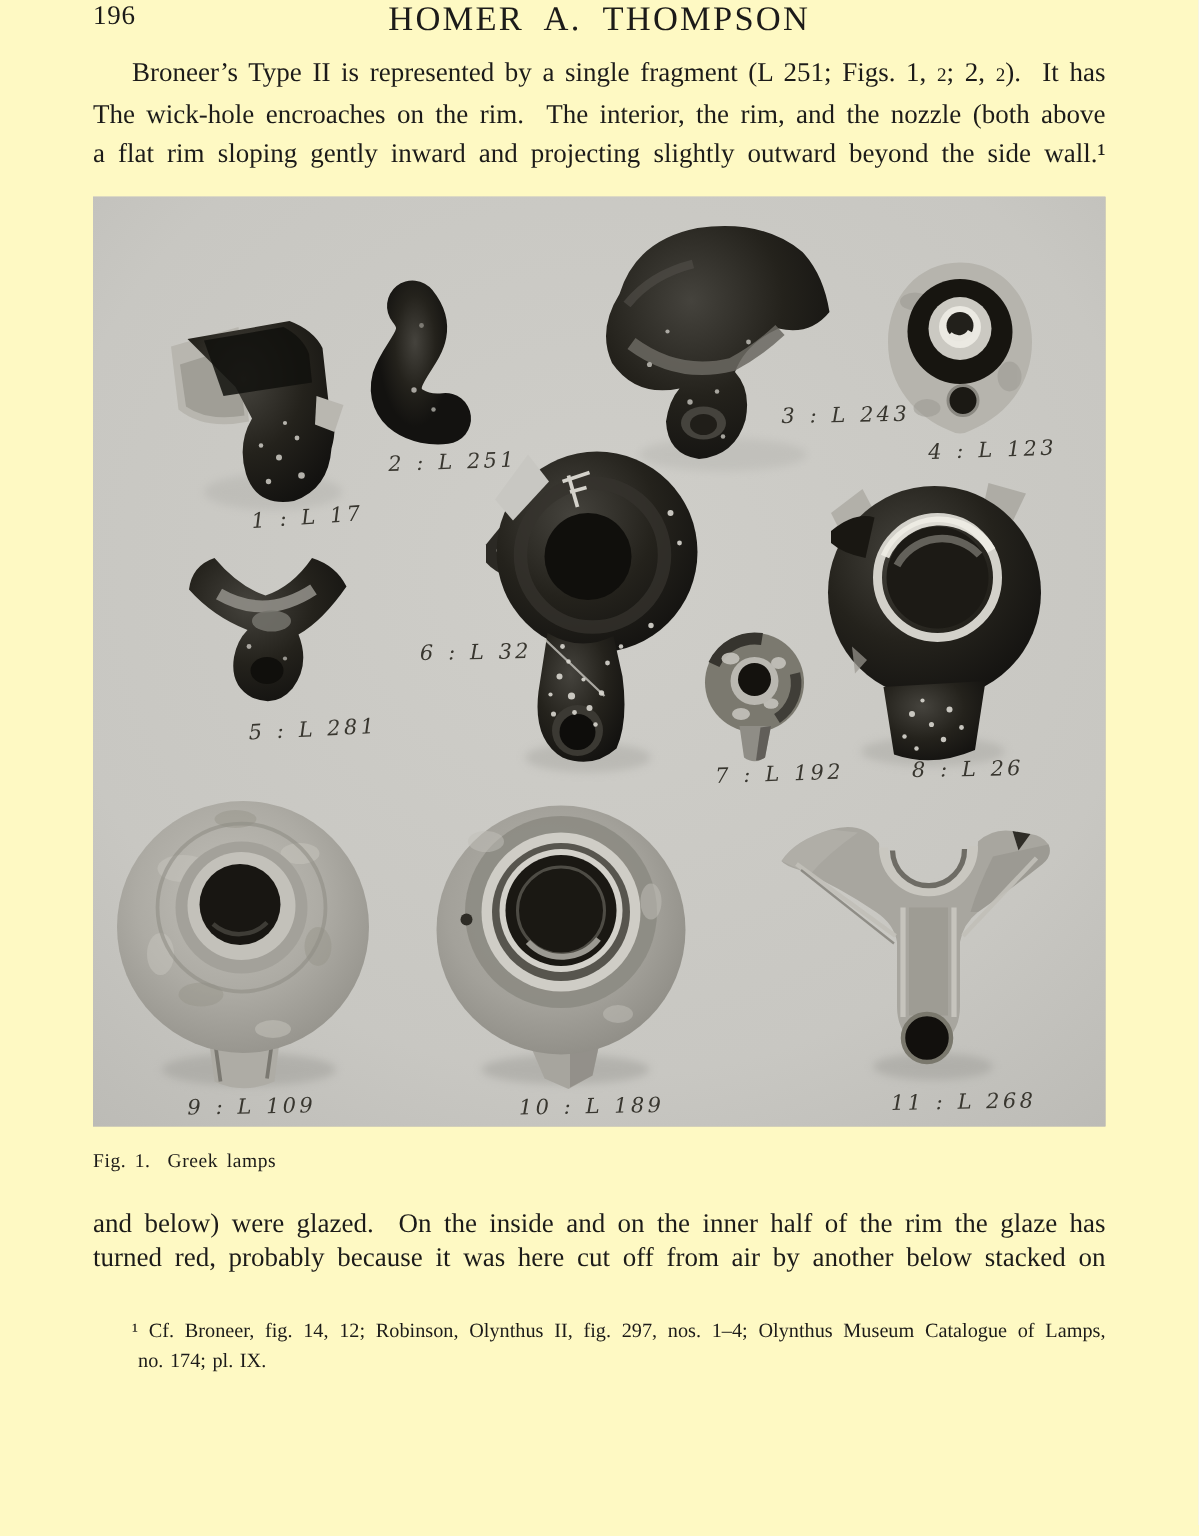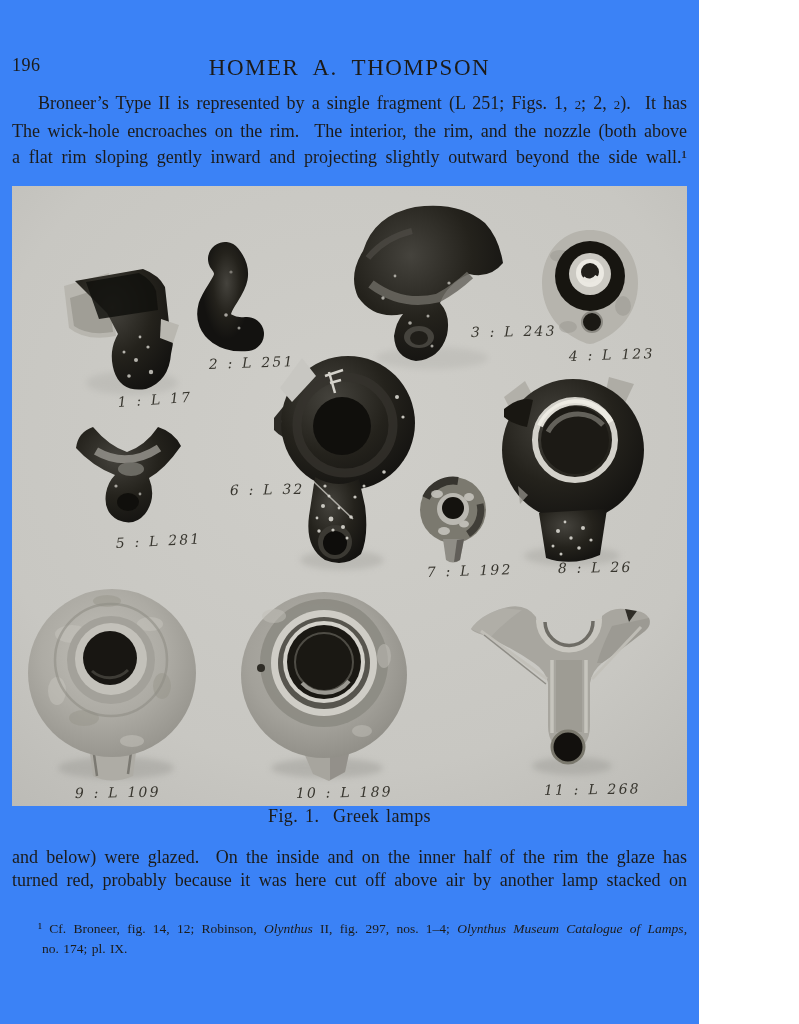--- a/index.html
+++ b/index.html
@@ -1,37 +1,37 @@
 <!DOCTYPE html>
 <html><head>
 <meta charset="utf-8">
 <style>
   html,body{margin:0;padding:0;background:#ffffff;}
   .page{
-    position:relative;width:699px;height:1024px;background:#3b82f6;
+    position:relative;width:799px;height:1024px;background:#fef9c3;
     font-family:"Liberation Serif","DejaVu Serif",serif;color:#1c1b19;
-    overflow:hidden;box-sizing:border-box;padding-top:55px;
+    overflow:hidden;box-sizing:border-box;
   }
   .content{position:relative;margin:0 auto;width:675px;}
   .page-head{position:relative;height:22px;}
   .page-number{position:absolute;left:0;top:0;font-size:18px;letter-spacing:.5px;}
   .running-head{text-align:center;font-size:23px;letter-spacing:1.5px;word-spacing:7px;}
   .body-para{margin-top:13px;font-size:18px;line-height:26px;word-spacing:1.5px;}
   .para-bottom{margin-top:20px;line-height:23px;}
   .tline{text-align:justify;text-align-last:justify;}
   .tline.indent{text-indent:26px;}
   .sm{font-size:71%;}
-  .i{font-style:italic;}
+  .i{}
   figure{margin:0;}
   .photo{
     margin-top:16px;width:675px;height:620px;background:#c9c8c3;
     border:0;box-shadow:inset 0 0 0 1px rgba(90,90,85,.18);
   }
   .photo svg{display:block;}
-  figcaption{text-align:center;font-size:18px;line-height:20px;letter-spacing:.4px;word-spacing:2px;}
+  figcaption{margin-top:13px;font-size:13px;line-height:20px;letter-spacing:.4px;word-spacing:2px;}
   .footnote{margin-top:27px;font-size:13.5px;line-height:20px;word-spacing:1px;}
   .footnote .tline:last-child{text-align-last:left;margin-left:30px;}
   .hand{
     font-family:"DejaVu Serif",serif;font-style:italic;font-size:14px;
     letter-spacing:2.2px;word-spacing:1px;
   }
 </style>
 </head>
 <body>
 
@@ -296,21 +296,21 @@
             <path fill="#2f2d27" d="M613 423 L617 436 L625 425 Z"></path>
           </g>
           <text class="hand" x="532" y="609" transform="rotate(-1 532 609)" fill="#38362f">11 : L 268</text>
         </svg>
       </div>
       <figcaption>Fig. 1.&nbsp; Greek lamps</figcaption>
     </figure>
 
     <div class="body-para para-bottom">
         <div class="tline"><span>and below) were glazed.&nbsp; On the inside and on the inner half of the rim the glaze has</span></div>
-        <div class="tline"><span>turned red, probably because it was here cut off above air by another lamp stacked on</span></div>
+        <div class="tline"><span>turned red, probably because it was here cut off from air by another below stacked on</span></div>
       </div>
 
     <div class="footnote">
         <div class="tline indent"><span>¹ Cf. Broneer, fig. 14, 12; Robinson, </span><span class="i">Olynthus</span><span> II, fig. 297, nos. 1–4; </span><span class="i">Olynthus Museum Catalogue of Lamps</span><span>,</span></div>
         <div class="tline"><span>no. 174; pl. IX.</span></div>
       </div>
 
   </div>
 </div>
 

